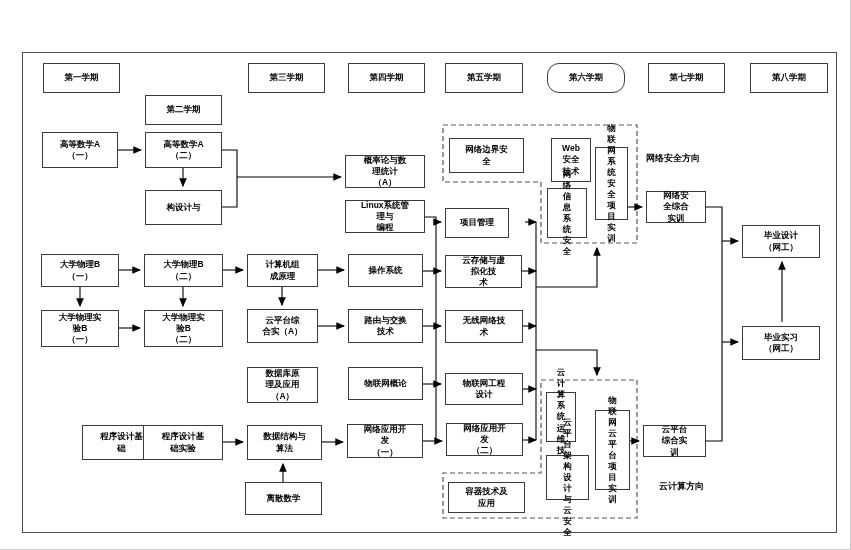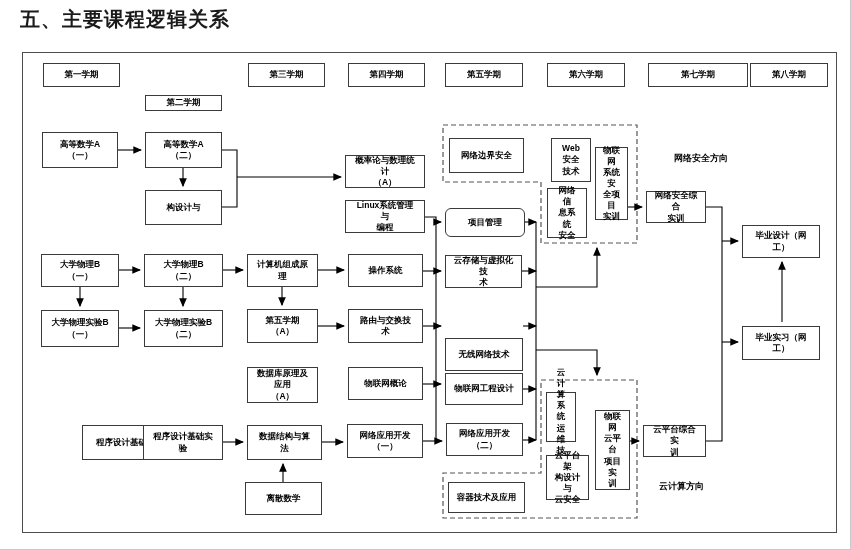--- a/index.html
+++ b/index.html
@@ -14,31 +14,30 @@
   }
   .frame{
     position:absolute;left:22px;top:52px;width:815px;height:481px;
     border:1px solid #4d4d4d;box-sizing:border-box;background:transparent;
   }
   #edges-svg{position:absolute;left:0;top:0;width:851px;height:550px;pointer-events:none;}
   .node{
     position:absolute;border:1px solid #3a3a3a;background:#fff;box-sizing:border-box;
     display:flex;align-items:center;justify-content:center;text-align:center;
     font-size:8.5px;font-weight:bold;line-height:1.3;white-space:pre-line;
-    padding:7px;z-index:2;
+    padding:14px;z-index:2;
   }
   .dir-label{
     position:absolute;font-size:9px;font-weight:bold;white-space:nowrap;z-index:2;
   }
 </style>
 </head>
 <body>
 
 <div class="page">
-  <h1 class="title">五、主要课程逻辑关系</h1>
   <div class="frame"></div>
   <svg id="edges-svg" viewBox="0 0 851 550">
       <defs>
         <marker id="arrowhead" markerWidth="8" markerHeight="7" refX="7" refY="3.5" orient="auto">
           <path d="M0,0 L8,3.5 L0,7 Z" fill="#000000"></path>
         </marker>
       </defs>
       <path d="M443,125 H637 V243 H541 V182 H443 Z" fill="none" stroke="#555555" stroke-width="1.2" stroke-dasharray="5 3"></path>
       <path d="M541,380 H637 V518 H443 V473 H541 Z" fill="none" stroke="#555555" stroke-width="1.2" stroke-dasharray="5 3"></path>
       <polyline points="118,150 141,150" fill="none" stroke="#000000" stroke-width="1.1" marker-end="url(#arrowhead)"></polyline>
@@ -78,54 +77,54 @@
       <polyline points="722,342 738,342" fill="none" stroke="#000000" stroke-width="1.1" marker-end="url(#arrowhead)"></polyline>
       <polyline points="782,322 782,262" fill="none" stroke="#000000" stroke-width="1.1" marker-end="url(#arrowhead)"></polyline>
       <polyline points="630,441 639,441" fill="none" stroke="#000000" stroke-width="1.1" marker-end="url(#arrowhead)"></polyline>
     </svg>
   <div id="nodes-layer">
       <div class="node" style="left: 43px; top: 63px; width: 77px; height: 24px; border-color: rgb(58, 58, 58);">第一学期</div>
       <div class="node" style="left: 145px; top: 63px; width: 77px; height: 16px; border-color: rgb(58, 58, 58); margin-top: 32px;">第二学期</div>
       <div class="node" style="left: 248px; top: 63px; width: 77px; height: 24px; border-color: rgb(58, 58, 58);">第三学期</div>
       <div class="node" style="left: 348px; top: 63px; width: 77px; height: 24px; border-color: rgb(58, 58, 58);">第四学期</div>
       <div class="node" style="left: 445px; top: 63px; width: 78px; height: 24px; border-color: rgb(58, 58, 58);">第五学期</div>
-      <div class="node" style="left: 547px; top: 63px; width: 78px; height: 24px; border-color: rgb(58, 58, 58);">第六学期</div>
-      <div class="node" style="left: 648px; top: 63px; width: 100px; height: 24px; border-color: rgb(58, 58, 58);">第七学期</div>
+      <div class="node" style="left: 547px; top: 63px; width: 78px; height: 24px; border-color: rgb(58, 58, 58); border-radius: 12px;">第六学期</div>
+      <div class="node" style="left: 648px; top: 63px; width: 77px; height: 24px; border-color: rgb(58, 58, 58);">第七学期</div>
       <div class="node" style="left: 750px; top: 63px; width: 78px; height: 24px; border-color: rgb(58, 58, 58);">第八学期</div>
       <div class="node" style="left: 42px; top: 132px; width: 76px; height: 36px; border-color: rgb(58, 58, 58);">高等数学A（一）</div>
       <div class="node" style="left: 145px; top: 132px; width: 77px; height: 36px; border-color: rgb(58, 58, 58);">高等数学A（二）</div>
       <div class="node" style="left: 145px; top: 190px; width: 77px; height: 35px; border-color: rgb(58, 58, 58);">构设计与</div>
       <div class="node" style="left: 41px; top: 254px; width: 78px; height: 33px; border-color: rgb(58, 58, 58);">大学物理B（一）</div>
       <div class="node" style="left: 144px; top: 254px; width: 79px; height: 33px; border-color: rgb(58, 58, 58);">大学物理B（二）</div>
       <div class="node" style="left: 41px; top: 310px; width: 78px; height: 37px; border-color: rgb(58, 58, 58);">大学物理实验B
 （一）</div>
       <div class="node" style="left: 144px; top: 310px; width: 79px; height: 37px; border-color: rgb(58, 58, 58);">大学物理实验B
 （二）</div>
       <div class="node" style="left: 39px; top: 425px; width: 79px; height: 35px; border-color: rgb(58, 58, 58); margin-left: 43px;">程序设计基础</div>
       <div class="node" style="left: 143px; top: 425px; width: 80px; height: 35px; border-color: rgb(58, 58, 58);">程序设计基础实验</div>
       <div class="node" style="left: 247px; top: 254px; width: 71px; height: 33px; border-color: rgb(58, 58, 58);">计算机组成原理</div>
-      <div class="node" style="left: 247px; top: 309px; width: 71px; height: 34px; border-color: rgb(58, 58, 58);">第五学期（A）</div>
+      <div class="node" style="left: 247px; top: 309px; width: 71px; height: 34px; border-color: rgb(58, 58, 58);">云平台综合实（A）</div>
       <div class="node" style="left: 247px; top: 367px; width: 71px; height: 36px; border-color: rgb(58, 58, 58);">数据库原理及应用
 （A）</div>
       <div class="node" style="left: 247px; top: 425px; width: 75px; height: 35px; border-color: rgb(58, 58, 58);">数据结构与算法</div>
       <div class="node" style="left: 245px; top: 482px; width: 77px; height: 33px; border-color: rgb(58, 58, 58);">离散数学</div>
       <div class="node" style="left: 345px; top: 155px; width: 80px; height: 33px; border-color: rgb(58, 58, 58);">概率论与数理统计
 （A）</div>
       <div class="node" style="left: 345px; top: 200px; width: 80px; height: 33px; border-color: rgb(58, 58, 58);">Linux系统管理与
 编程</div>
       <div class="node" style="left: 348px; top: 254px; width: 75px; height: 33px; border-color: rgb(58, 58, 58);">操作系统</div>
       <div class="node" style="left: 348px; top: 309px; width: 75px; height: 34px; border-color: rgb(58, 58, 58);">路由与交换技术</div>
       <div class="node" style="left: 348px; top: 367px; width: 75px; height: 33px; border-color: rgb(58, 58, 58);">物联网概论</div>
       <div class="node" style="left: 347px; top: 424px; width: 76px; height: 34px; border-color: rgb(58, 58, 58);">网络应用开发
 （一）</div>
       <div class="node" style="left: 449px; top: 138px; width: 75px; height: 35px; border-color: rgb(58, 58, 58);">网络边界安全</div>
-      <div class="node" style="left: 445px; top: 208px; width: 80px; height: 29px; border-color: rgb(58, 58, 58); border-radius: 6px;">项目管理</div>
+      <div class="node" style="left: 445px; top: 208px; width: 64px; height: 29px; border-color: rgb(58, 58, 58);">项目管理</div>
       <div class="node" style="left: 445px; top: 255px; width: 77px; height: 33px; border-color: rgb(58, 58, 58);">云存储与虚拟化技
 术</div>
-      <div class="node" style="left: 445px; top: 310px; width: 78px; height: 33px; border-color: rgb(58, 58, 58); margin-top: 28px;">无线网络技术</div>
+      <div class="node" style="left: 445px; top: 310px; width: 78px; height: 33px; border-color: rgb(58, 58, 58);">无线网络技术</div>
       <div class="node" style="left: 445px; top: 373px; width: 78px; height: 32px; border-color: rgb(58, 58, 58);">物联网工程设计</div>
       <div class="node" style="left: 446px; top: 423px; width: 77px; height: 33px; border-color: rgb(58, 58, 58);">网络应用开发
 （二）</div>
       <div class="node" style="left: 448px; top: 482px; width: 77px; height: 31px; border-color: rgb(58, 58, 58); font-family: Liberation Serif, serif;">容器技术及应用</div>
       <div class="node" style="left: 551px; top: 138px; width: 40px; height: 44px; border-color: rgb(58, 58, 58);">Web安全
 技术</div>
       <div class="node" style="left: 547px; top: 188px; width: 40px; height: 50px; border-color: rgb(58, 58, 58);">网络信
 息系统
 安全</div>
       <div class="node" style="left: 595px; top: 147px; width: 33px; height: 73px; border-color: rgb(58, 58, 58);">物联网
@@ -141,16 +140,16 @@
       <div class="node" style="left: 595px; top: 410px; width: 35px; height: 80px; border-color: rgb(58, 58, 58);">物联网
 云平台
 项目实
 训</div>
       <div class="node" style="left: 646px; top: 191px; width: 60px; height: 32px; border-color: rgb(58, 58, 58);">网络安全综合
 实训</div>
       <div class="node" style="left: 643px; top: 425px; width: 63px; height: 32px; border-color: rgb(58, 58, 58);">云平台综合实
 训</div>
       <div class="node" style="left: 742px; top: 225px; width: 78px; height: 33px; border-color: rgb(58, 58, 58);">毕业设计（网工）</div>
       <div class="node" style="left: 742px; top: 326px; width: 78px; height: 34px; border-color: rgb(58, 58, 58);">毕业实习（网工）</div>
-      <div class="dir-label" style="left: 646px; top: 152px; margin-left: 28px;">网络安全方向</div>
+      <div class="dir-label" style="left: 646px; top: 152px;">网络安全方向</div>
       <div class="dir-label" style="left: 659px; top: 480px;">云计算方向</div>
     </div>
 </div>
 
 </body></html>

